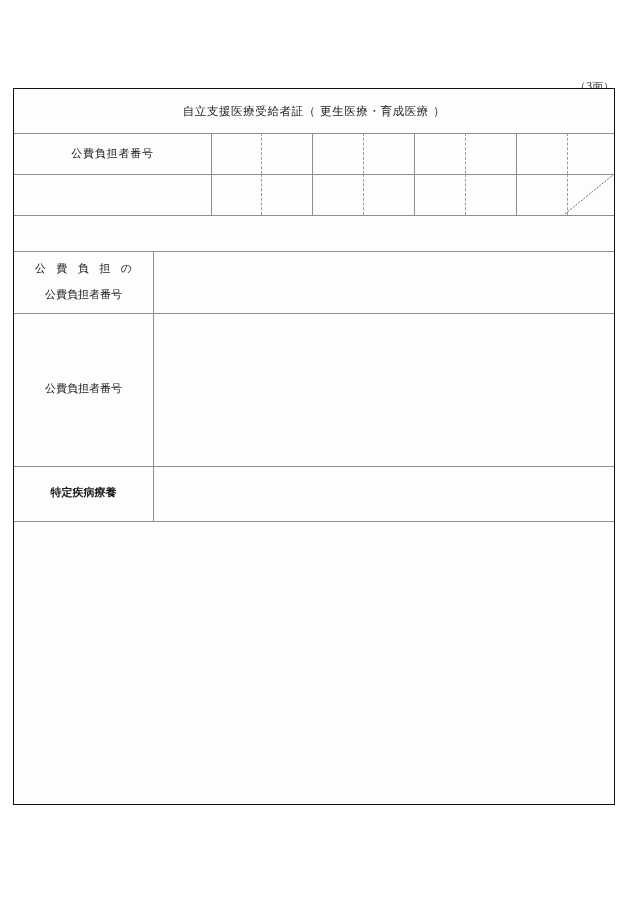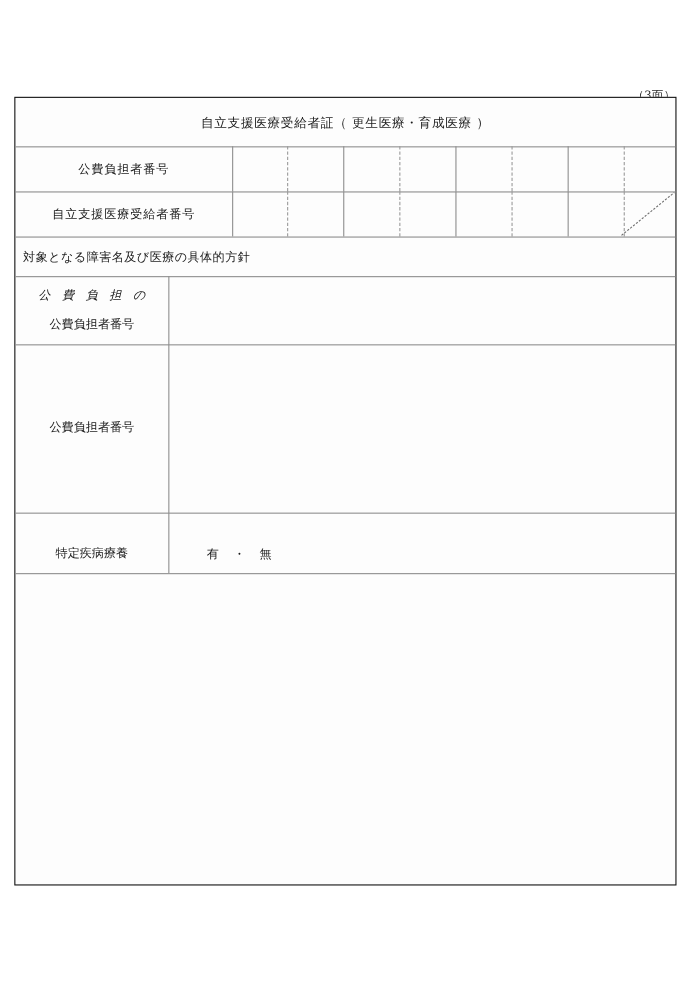--- a/index.html
+++ b/index.html
@@ -142,21 +142,20 @@
     align-items: center;
     justify-content: center;
     font-size: 11px;
     line-height: 2.4;
     text-align: center;
     white-space: nowrap;
   }
   .detail-label .spaced {
     letter-spacing: 3.5px;
     text-indent: 3.5px;
-    font-style: italic;
   }
   .detail-value {
     position: absolute;
     left: 139px;
     right: 0;
     top: 0;
     height: 100%;
     display: flex;
     align-items: center;
     padding-left: 35px;
@@ -192,64 +191,61 @@
       <div class="grid-line-v dashed" style="left:152px; top:0; height:100%;"></div>
       <div class="grid-line-v" style="left:203px; top:0; height:100%;"></div>
       <div class="grid-line-v dashed" style="left:254px; top:0; height:100%;"></div>
       <div class="grid-line-v" style="left:305px; top:0; height:100%;"></div>
       <div class="grid-line-v dashed" style="left:356px; top:0; height:100%;"></div>
     </div>
   </div>
   <div class="grid-line-h" style="top:85px;"></div>
 
   <div class="num-row" style="top:85px;">
-    <div class="num-label">自立支援医療受給者番号</div>
     <div class="num-cells">
       <div class="grid-line-v" style="left:0px;   top:0; height:100%;"></div>
       <div class="grid-line-v dashed" style="left:50px;  top:0; height:100%;"></div>
       <div class="grid-line-v" style="left:101px; top:0; height:100%;"></div>
       <div class="grid-line-v dashed" style="left:152px; top:0; height:100%;"></div>
       <div class="grid-line-v" style="left:203px; top:0; height:100%;"></div>
       <div class="grid-line-v dashed" style="left:254px; top:0; height:100%;"></div>
       <div class="grid-line-v" style="left:305px; top:0; height:100%;"></div>
       <div class="grid-line-v dashed" style="left:356px; top:0; height:100%;"></div>
       <div class="diagonal-slash">
         <svg width="50" height="41" viewBox="0 0 50 41">
           <line x1="1" y1="40" x2="49" y2="1" stroke="#6f6f6f" stroke-width="1" stroke-dasharray="2,1.4"></line>
         </svg>
       </div>
     </div>
   </div>
   <div class="grid-line-h" style="top:126px;"></div>
 
-  <div class="section-caption" style="top:126px;">対象となる障害名及び医療の具体的方針</div>
   <div class="grid-line-h" style="top:162px;"></div>
 
   <div class="detail-row" style="top:162px; height:62px;">
     <div class="detail-label">
       <span class="spaced">公 費 負 担 の</span>
       <span>公費負担者番号</span>
     </div>
     <div class="detail-value"></div>
   </div>
   <div class="grid-line-h" style="top:224px;"></div>
 
   <div class="detail-row" style="top:224px; height:153px;">
     <div class="detail-label">
       <span>公費負担者番号</span>
     </div>
     <div class="detail-value"></div>
   </div>
   <div class="grid-line-h" style="top:377px;"></div>
 
-  <div class="detail-row" style="top:387px; height:55px;">
+  <div class="detail-row" style="top:377px; height:55px;font-weight:bold;">
     <div class="detail-label">
       <span>特定疾病療養</span>
     </div>
-    <div class="detail-value">有　・　無</div>
   </div>
   <div class="grid-line-h" style="top:432px;"></div>
 
   <div class="grid-line-v" style="left:139px; top:162px; height:270px;"></div>
 
   <div class="blank-area" style="top:432px; bottom:0;"></div>
 
 </div>
 
 </body></html>

